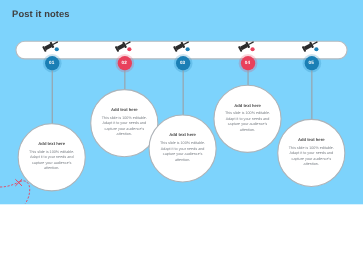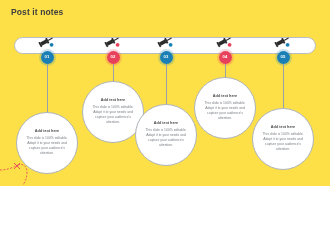--- a/index.html
+++ b/index.html
@@ -13,21 +13,21 @@
     font-family: "Liberation Sans", sans-serif;
     overflow: hidden;
     position: relative;
   }
 
   #slide {
     position: absolute;
     left: 0; top: 0;
     width: 330px;
     height: 186px;
-    background: #fde047;
+    background: #7dd3fc;
     overflow: hidden;
   }
 
   
   .title {
     position: absolute;
     left: 11px;
     top: 7px;
     font-size: 8.5px;
     font-weight: bold;

